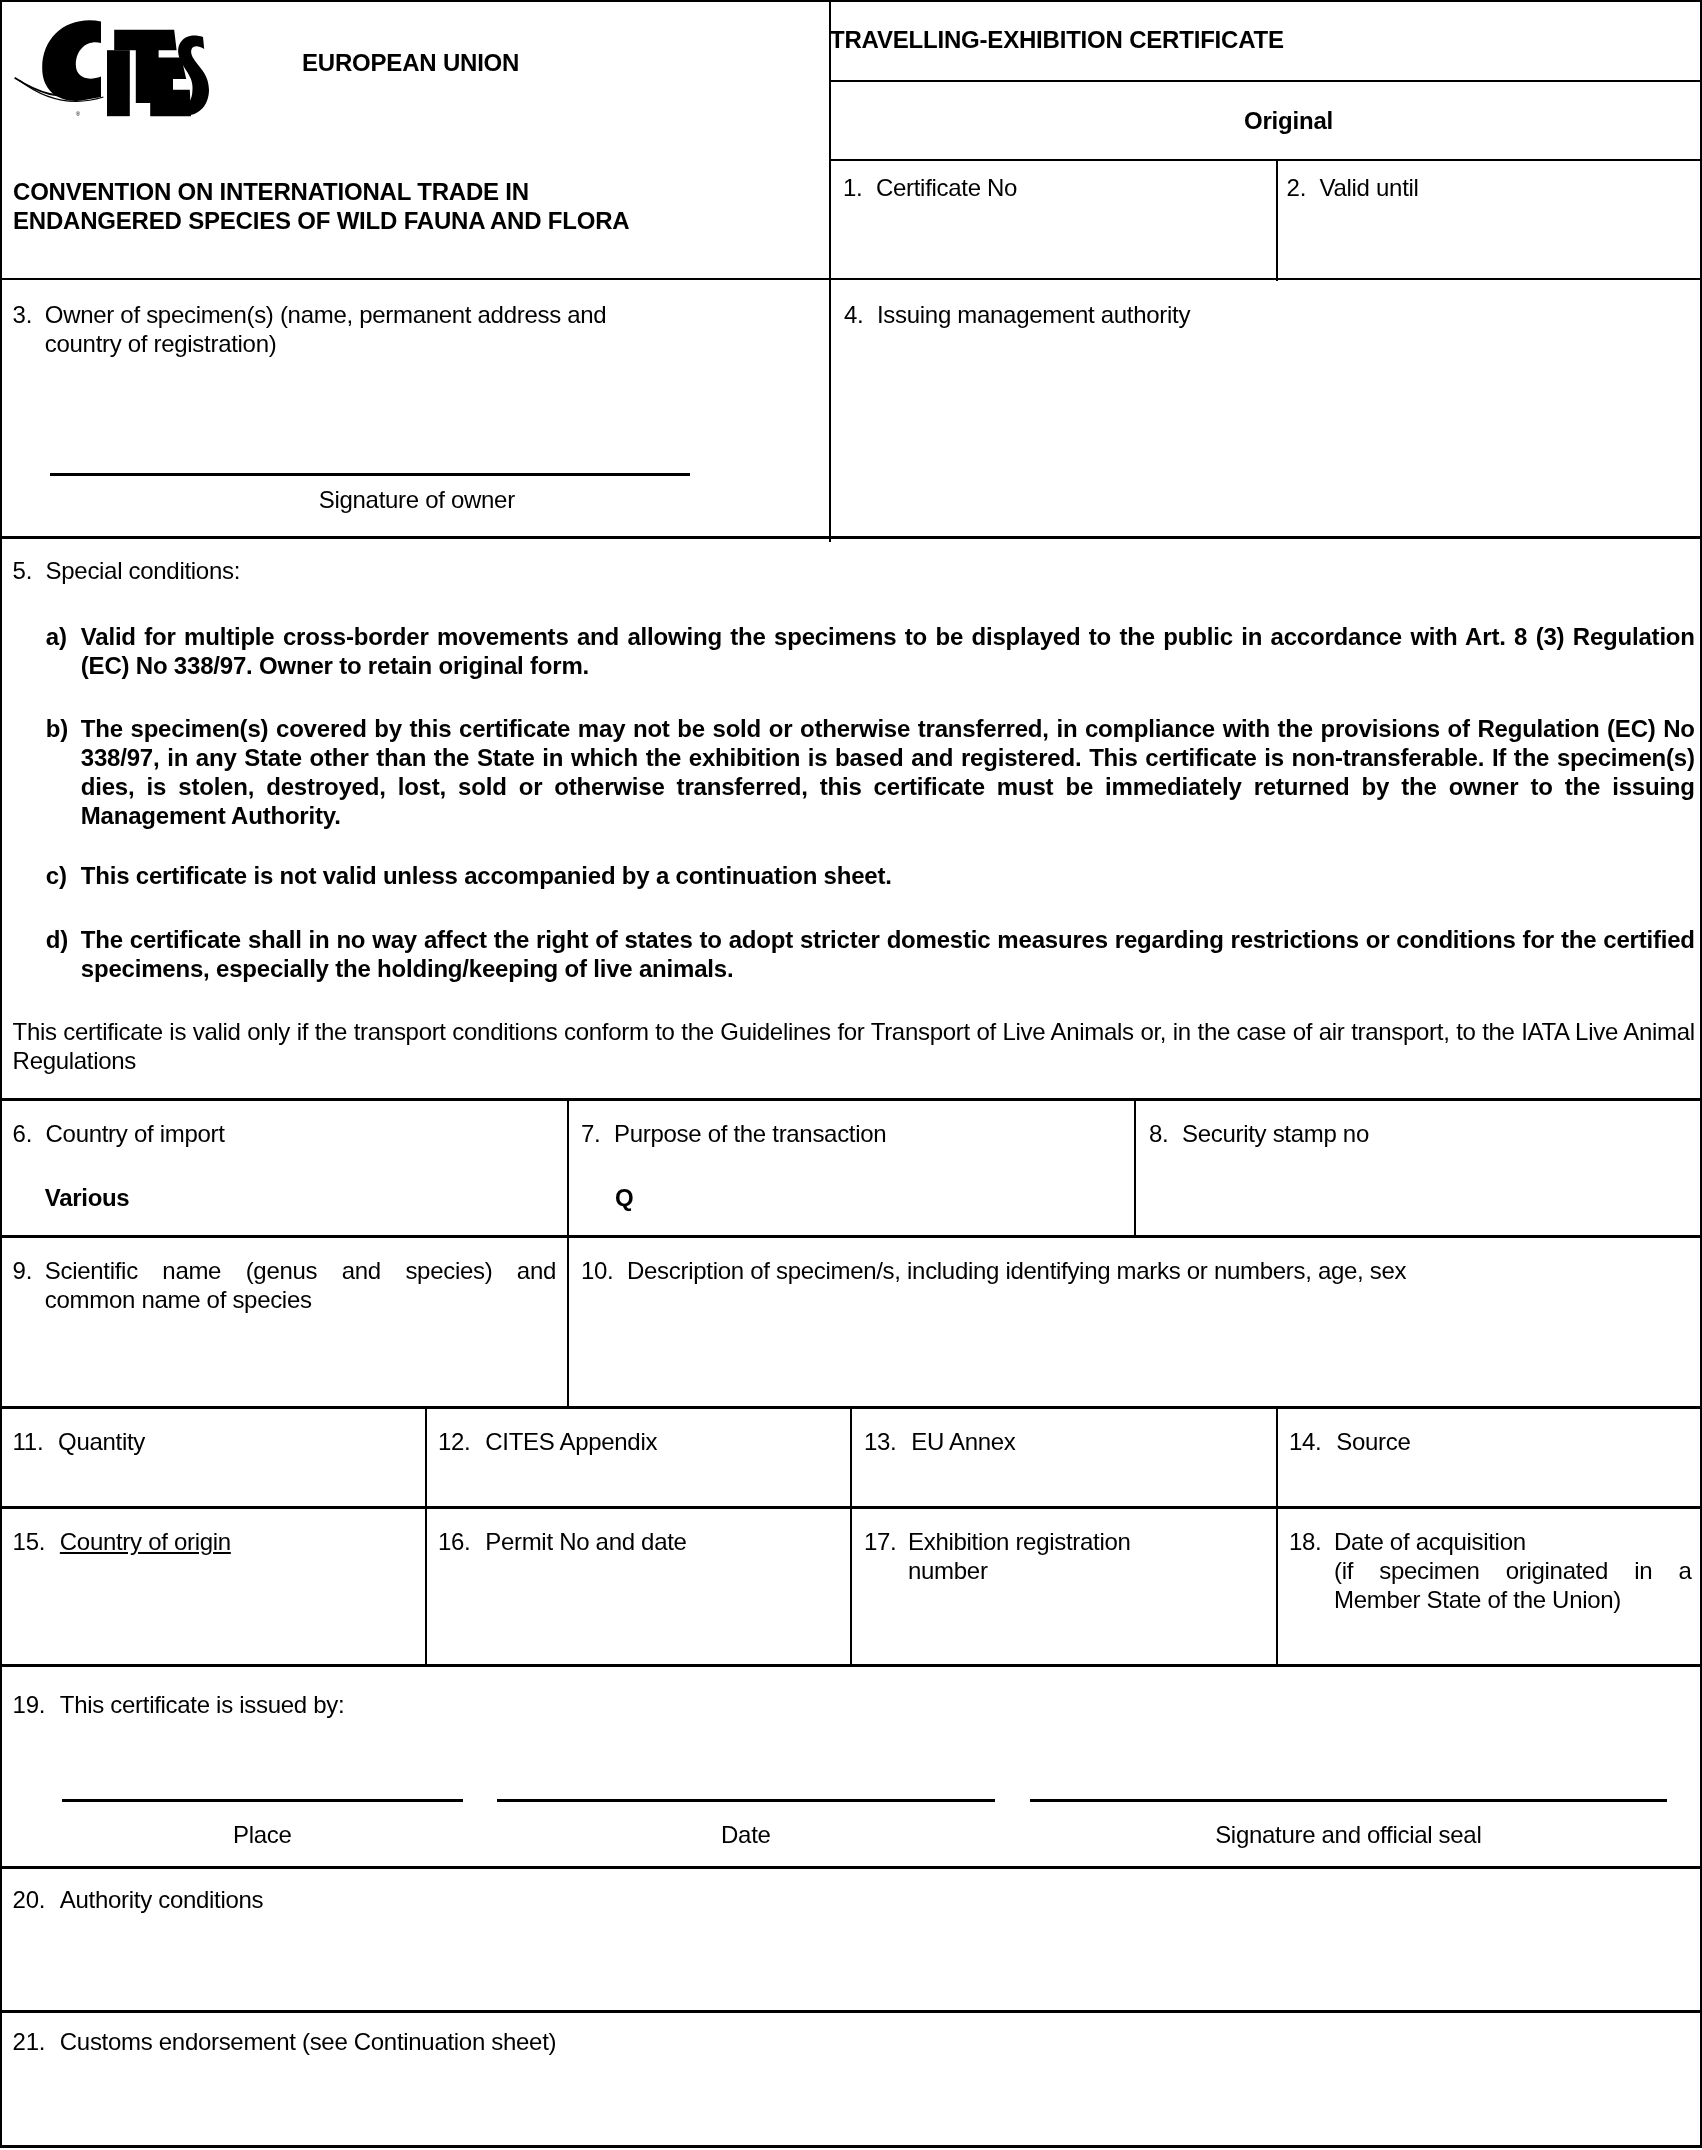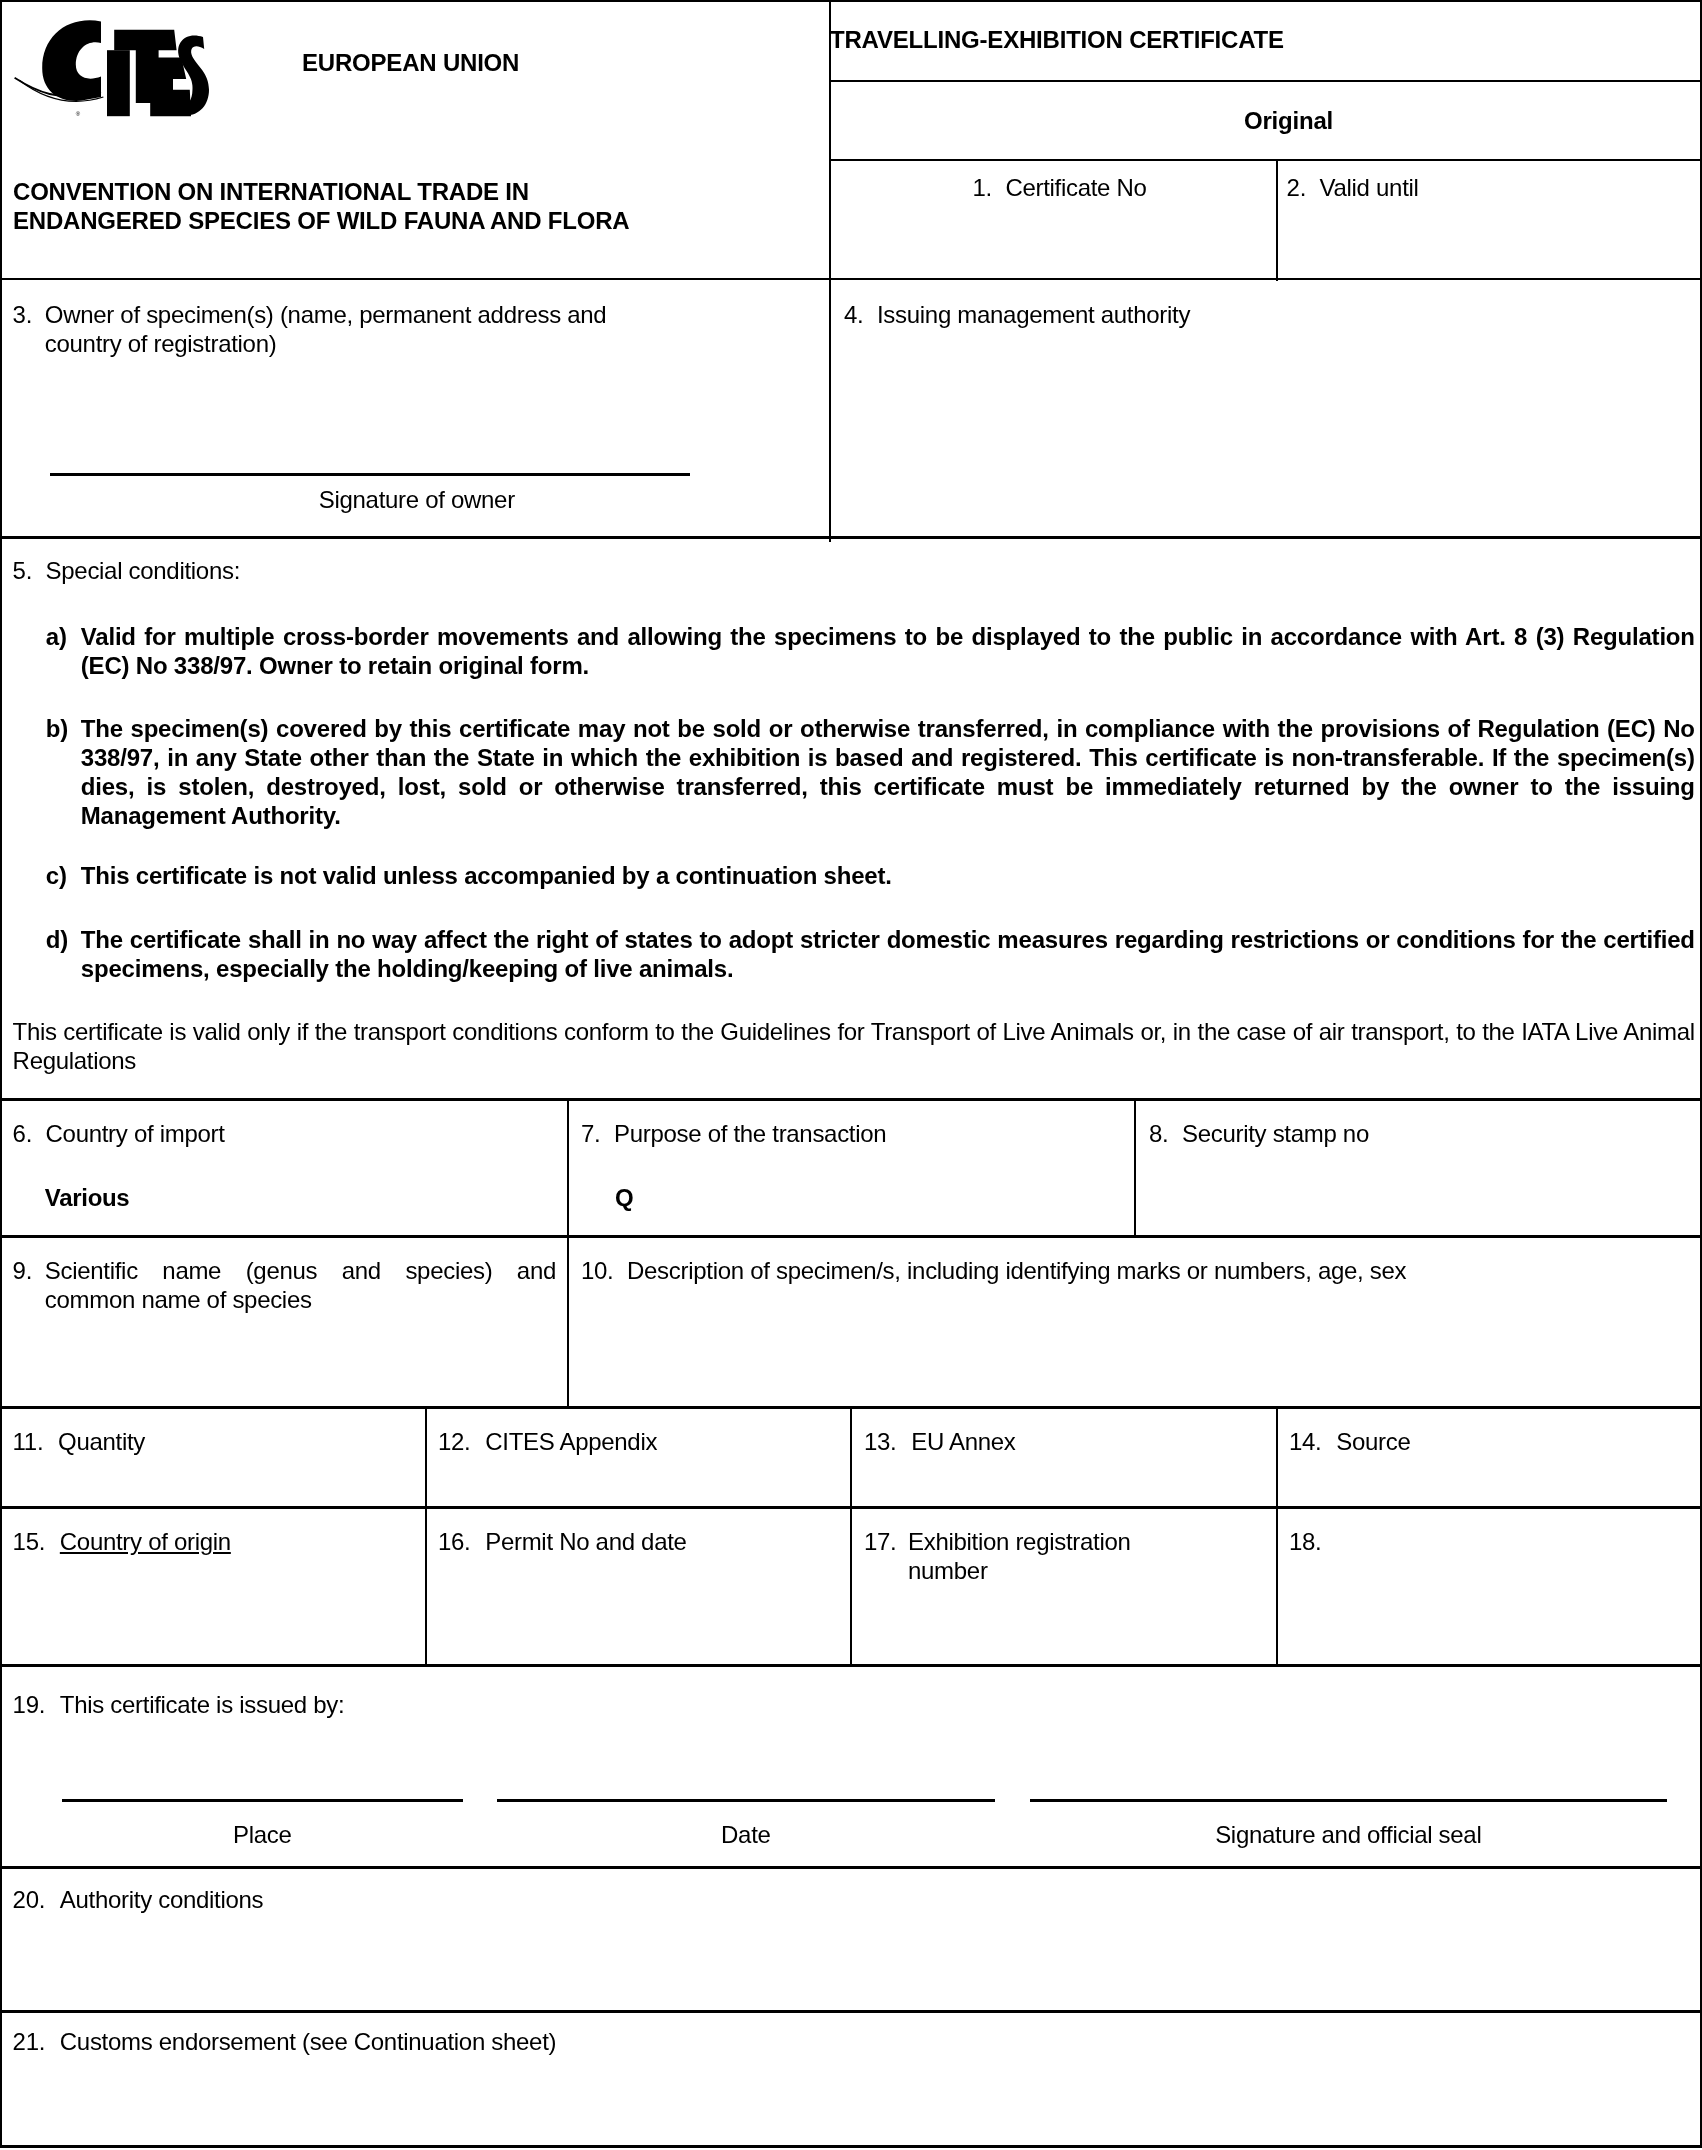--- a/index.html
+++ b/index.html
@@ -52,21 +52,21 @@
 
   <div class="cell title-big" style="left:302px;top:49px;">EUROPEAN UNION</div>
   <div class="cell title-big" style="left:13px;top:177px;line-height:29px;">
     <div>CONVENTION ON INTERNATIONAL TRADE IN</div>
     <div>ENDANGERED SPECIES OF WILD FAUNA AND FLORA</div>
   </div>
 
   <div class="cell title-big" style="left:830px;top:26px;width:873px;">TRAVELLING-EXHIBITION CERTIFICATE</div>
   <div class="cell title-big" style="left:830px;top:107px;width:873px;text-align:center;padding-left:44px;">Original</div>
 
-  <div class="cell lbl" style="left:830px;top:162px;width:446px;height:117px;padding:10.8px 0 0 13px;text-align:center;">
+  <div class="cell lbl" style="left:830px;top:162px;width:446px;height:117px;padding:10.8px 0 0 13px;">
     <span class="num">1.</span>
     <span style="margin-left:7.2px;">Certificate No</span>
   </div>
 
   <div class="cell lbl" style="left:1277px;top:162px;width:423px;height:117px;padding:10.8px 0 0 9.6px;">
     <span class="num">2.</span>
     <span style="margin-left:7.2px;">Valid until</span>
   </div>
 
   <div class="cell lbl" style="left:1.8px;top:281px;width:827px;height:255px;">
@@ -200,20 +200,25 @@
   </div>
   <div class="cell lbl" style="left:852px;top:1509px;width:424px;height:155px;">
     <span class="hang" style="left:12px;top:18px;">17.</span>
     <div class="hang" style="left:56px;top:18px;">
       <div>Exhibition registration</div>
       <div>number</div>
     </div>
   </div>
   <div class="cell lbl" style="left:1277px;top:1509px;width:423px;height:155px;">
     <span class="hang" style="left:12px;top:18px;">18.</span>
+    <div class="hang" style="left:57px;right:8.4px;top:18px;">
+      <div>Date of acquisition</div>
+      <div style="text-align:justify;text-align-last:justify;">(if specimen originated in a</div>
+      <div>Member State of the Union)</div>
+    </div>
   </div>
 
   <div class="hl" style="left:0;top:1664px;width:1703px;height:3px;"></div>
 
   <div class="cell lbl" style="left:1.8px;top:1667px;width:1699px;height:199px;">
     <div class="hang" style="left:10.8px;top:23px;">
       <span>19.</span>
       <span style="margin-left:8.4px;">This certificate is issued by:</span>
     </div>
     <div class="sigline" style="left:60px;top:132px;width:401px;"></div>

